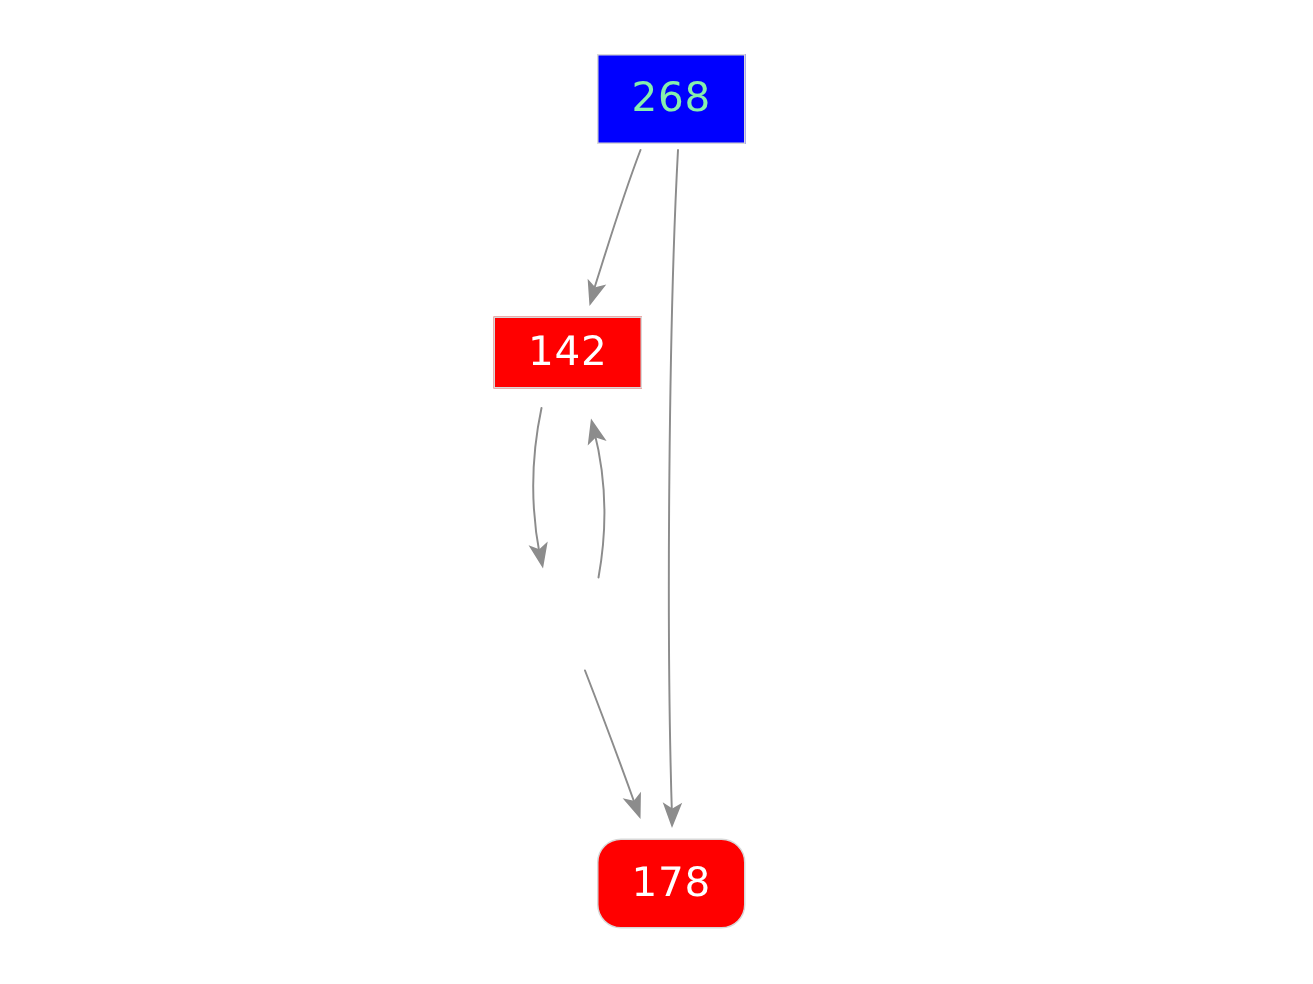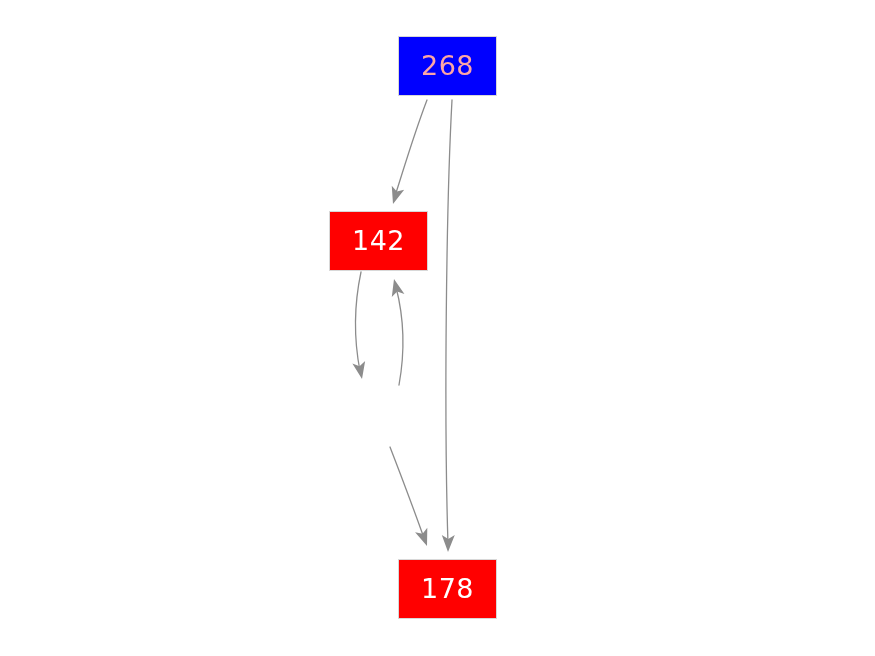--- a/index.html
+++ b/index.html
@@ -66,26 +66,26 @@
       <g>
         <path d="M 399 385 C 405 352 404 318 396 287" fill="none" stroke="#8c8c8c" stroke-width="1.3" stroke-linecap="round"></path>
         <path d="M 0 0 L -17 -6.5 L -13 0 L -17 6.5 Z" fill="#8c8c8c" stroke="none" transform="translate(394,279) rotate(256)"></path>
       </g>
       <g>
         <path d="M 390 447 C 402 478 414 510 424 538" fill="none" stroke="#8c8c8c" stroke-width="1.3" stroke-linecap="round"></path>
         <path d="M 0 0 L -17 -6.5 L -13 0 L -17 6.5 Z" fill="#8c8c8c" stroke="none" transform="translate(427,546) rotate(70)"></path>
       </g>
     </svg>
 
-  <div class="graph-node" style="left: 398px; top: 36px; width: 99px; height: 60px; background: rgb(0, 0, 255); border-color: rgb(216, 216, 216); color: #fca5a5; text-align: center;">
+  <div class="graph-node" style="left: 398px; top: 36px; width: 99px; height: 60px; background: rgb(0, 0, 255); border-color: rgb(216, 216, 216); color: #86efac; text-align: center;">
     <span class="node-label">268</span>
   </div>
 
-  <div class="graph-node" style="left: 329px; top: 211px; width: 99px; height: 60px; background: rgb(255, 0, 0); border-color: rgb(216, 216, 216); color: rgb(255, 255, 255);">
+  <div class="graph-node" style="left: 329px; top: 211px; width: 99px; height: 48px; background: rgb(255, 0, 0); border-color: rgb(216, 216, 216); color: rgb(255, 255, 255);">
     <span class="node-label">142</span>
   </div>
 
 
-  <div class="graph-node" style="left: 398px; top: 559px; width: 99px; height: 60px; background: rgb(255, 0, 0); border-color: rgb(216, 216, 216); color: rgb(255, 255, 255);">
+  <div class="graph-node" style="left: 398px; top: 559px; width: 99px; height: 60px; background: rgb(255, 0, 0); border-color: rgb(216, 216, 216); color: rgb(255, 255, 255); border-radius: 16px;">
     <span class="node-label">178</span>
   </div>
 
 </div>
 
 </body></html>

